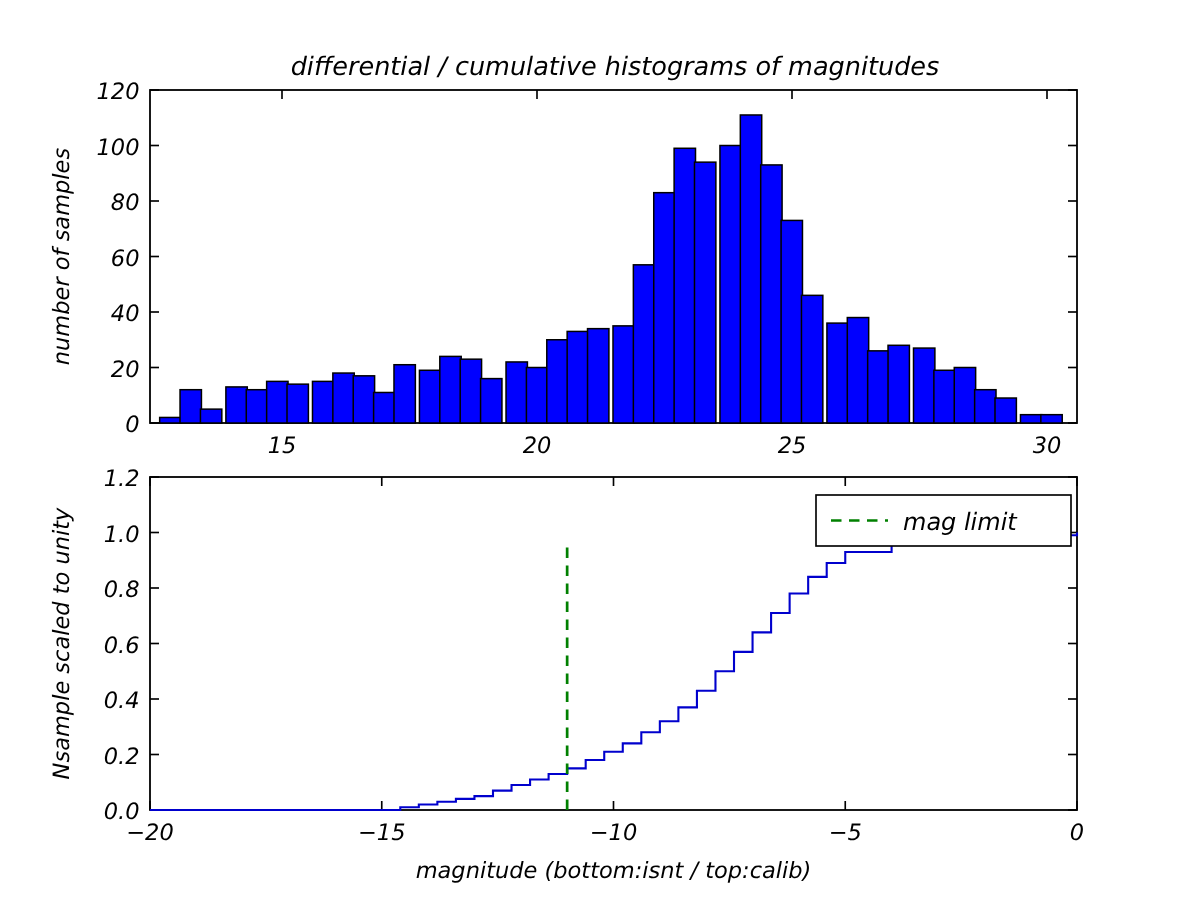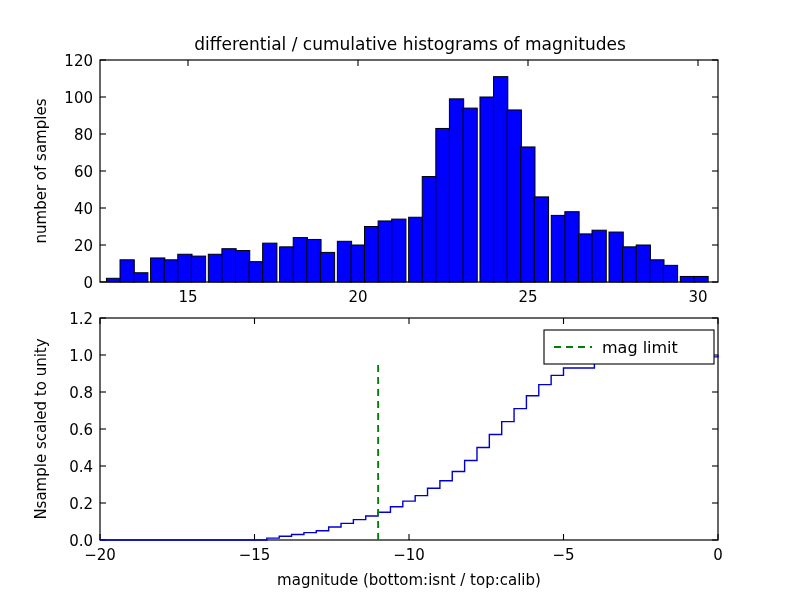--- a/index.html
+++ b/index.html
@@ -13,20 +13,21 @@
     font-family: "DejaVu Sans", sans-serif;
     overflow: hidden;
     position: relative;
   }
   #figure {
     position: absolute;
     left: 0; top: 0;
     width: 800px;
     height: 600px;
     background: #3b82f6;
+    font-style: italic;
   }
   .svg-root { display: block; }
   text { font-family: "DejaVu Sans", sans-serif; fill: #000000; }
   .title-text { font-size: 17px; text-anchor: middle; }
   .tick-label { font-size: 15px; fill: #000000; }
   .axis-label { font-size: 15px; text-anchor: middle; }
   .legend-text { font-size: 16px; }
   .axes-frame {
     fill: none;
     stroke: #000000;

